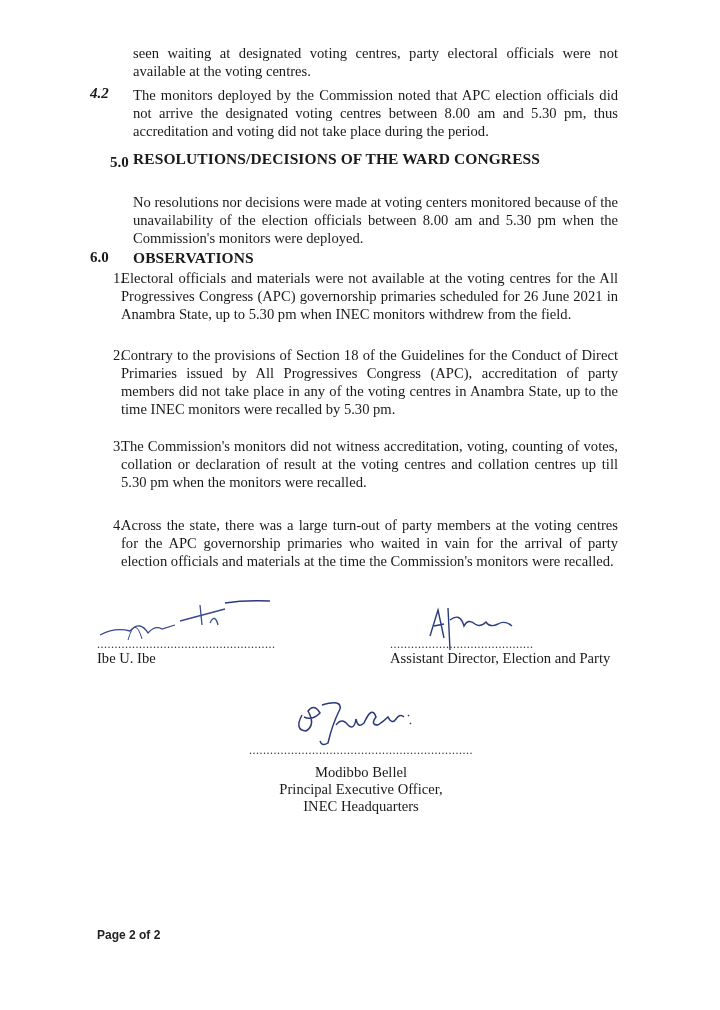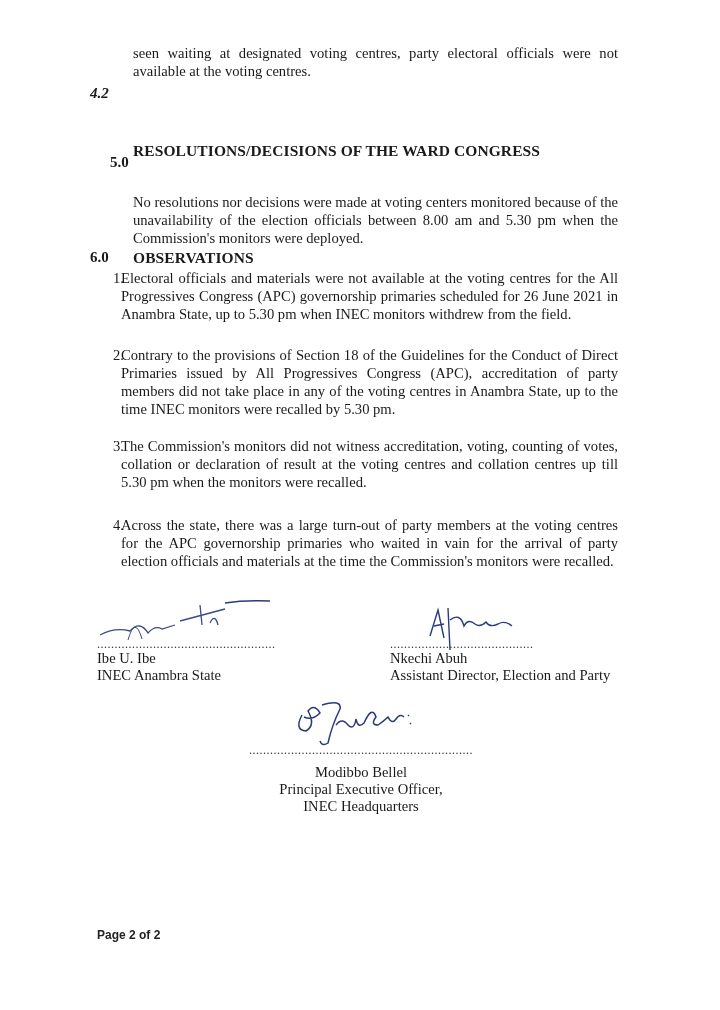--- a/index.html
+++ b/index.html
@@ -34,23 +34,24 @@
   svg.sig { position: absolute; overflow: visible; }
 </style>
 </head>
 <body>
 
 <div class="page">
 
   <div class="para" style="top:44px;">seen waiting at designated voting centres, party electoral officials were not available at the voting centres.</div>
 
   <div class="num" style="top:85px;font-style:italic;">4.2</div>
+  <div class="para" style="top:86px;">The monitors deployed by the Commission noted that APC election officials did not arrive the designated voting centres between 8.00 am and 5.30 pm, thus accreditation and voting did not take place during the period.</div>
 
   <div class="num" style="top:154px;margin-left:20px;">5.0</div>
-  <div class="heading" style="top:142px;">RESOLUTIONS/DECISIONS OF THE WARD CONGRESS</div>
+  <div class="heading" style="top:150px;">RESOLUTIONS/DECISIONS OF THE WARD CONGRESS</div>
   <div class="para" style="top:193px;">No resolutions nor decisions were made at voting centers monitored because of the unavailability of the election officials between 8.00 am and 5.30 pm when the Commission's monitors were deployed.</div>
 
   <div class="num" style="top:249px;">6.0</div>
   <div class="heading" style="top:249px;">OBSERVATIONS</div>
 
   <div class="obs-item" style="top:269px;">
     <span class="obs-num">1.</span>
     <span class="obs-text">Electoral officials and materials were not available at the voting centres for the All Progressives Congress (APC) governorship primaries scheduled for 26 June 2021 in Anambra State, up to 5.30 pm when INEC monitors withdrew from the field.</span>
   </div>
 
@@ -70,29 +71,27 @@
   </div>
 
   <svg class="sig" style="left:100px; top:595px;" width="180" height="60" viewBox="0 0 180 60">
     <path d="M125 8 Q145 5 170 6" stroke="#2a3a7a" stroke-width="1.6" fill="none"></path>
     <path d="M0 40 Q15 32 30 36 Q40 25 48 38 Q55 30 62 34 L75 30 M80 26 L95 22 Q110 18 125 14 M100 10 L102 30 M110 28 Q115 18 118 30" stroke="#3a4a8a" stroke-width="1.3" fill="none"></path>
     <path d="M28 45 Q35 20 42 44" stroke="#3a4a8a" stroke-width="1" fill="none"></path>
   </svg>
   <div class="sig-block" style="left:97px; top:638px; width:240px;">
     <div class="dots">...................................................</div>
     <div class="sig-name">Ibe U. Ibe</div>
-    <div>INEC Anambra State</div>
   </div>
 
   <svg class="sig" style="left:420px; top:598px;" width="110" height="55" viewBox="0 0 110 55">
     <path d="M10 38 L18 12 L24 40 M14 28 L24 26 M28 10 L30 52 M30 22 Q40 14 44 28 Q48 20 55 26 Q60 30 66 24 Q70 30 78 26 Q85 22 92 28" stroke="#2a3a7a" stroke-width="1.4" fill="none"></path>
   </svg>
   <div class="sig-block" style="left:390px; top:638px; width:240px;">
     <div class="dots">.........................................</div>
-    <div class="sig-name">Nkechi Abuh</div>
     <div>Assistant Director, Election and Party</div>
   </div>
 
   <svg class="sig" style="left:292px; top:695px;" width="140" height="55" viewBox="0 0 140 55">
     <path d="M10 20 Q2 35 14 36 Q24 30 16 16 Q22 8 28 18 Q20 26 12 22 M30 10 Q50 4 48 14 Q40 30 36 48 Q30 52 28 46 M44 30 Q50 22 56 30 Q62 36 64 24 Q66 34 72 28 Q80 10 84 22 Q78 30 86 30 Q92 26 96 22 Q100 30 104 24 Q108 18 112 22 M116 20 L117 21 M118 28 L119 29" stroke="#2a3a7a" stroke-width="1.5" fill="none"></path>
   </svg>
   <div class="sig-block center" style="left:245px; top:744px; width:232px;">
     <div class="dots" style="margin-bottom:8px;">................................................................</div>
     <div class="sig-name">Modibbo Bellel</div>
     <div>Principal Executive Officer,</div>

